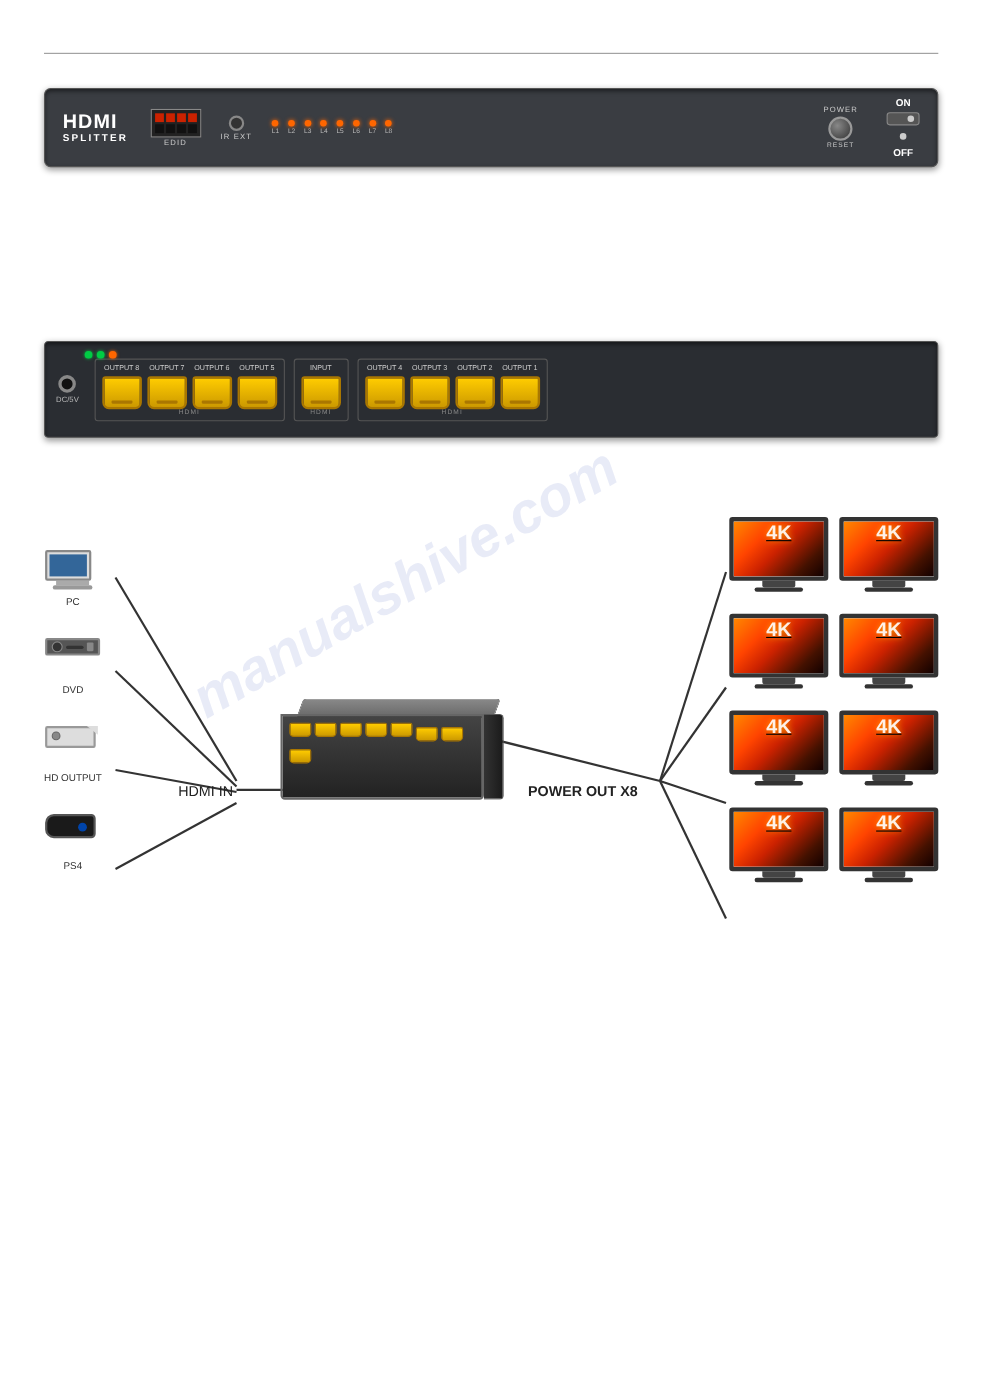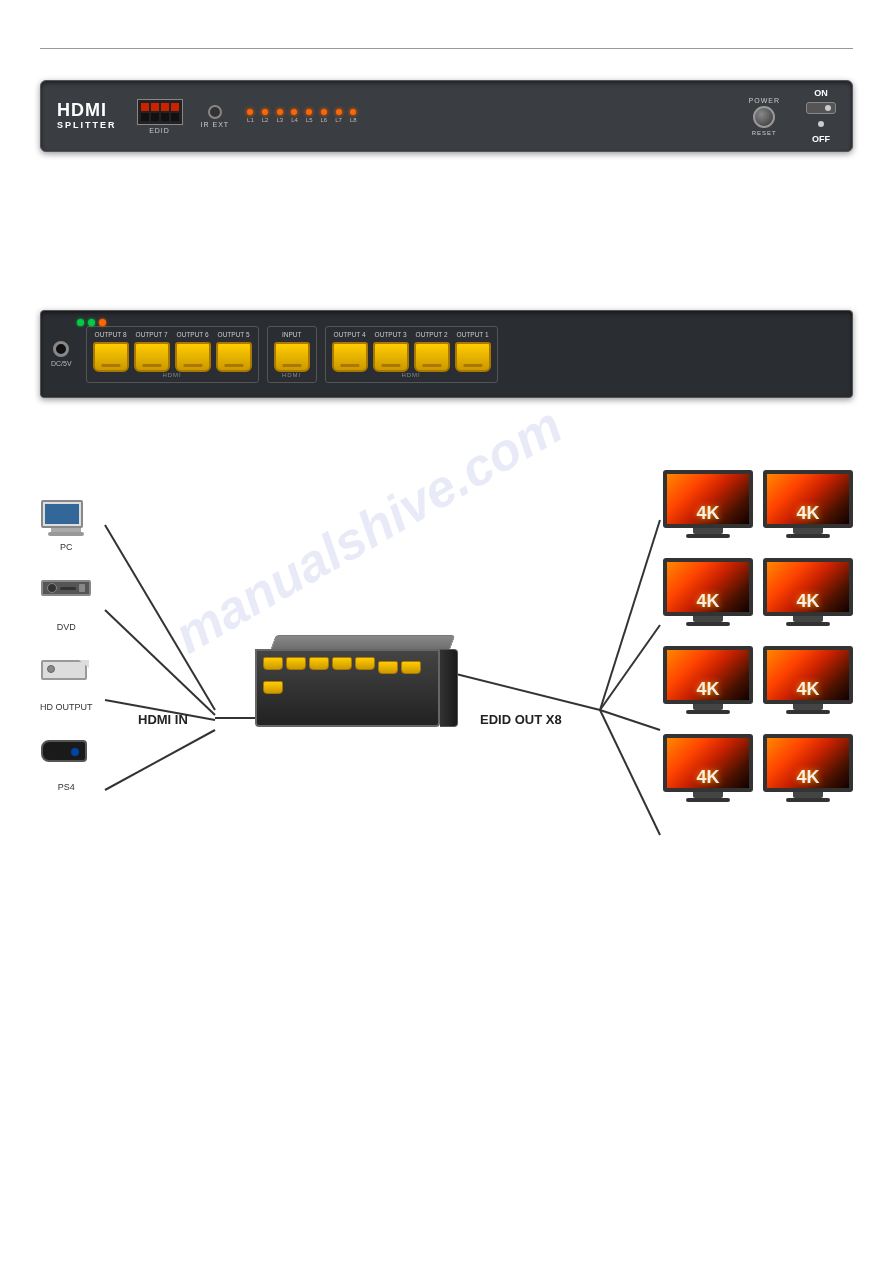--- a/index.html
+++ b/index.html
@@ -347,22 +347,23 @@
       border-radius: 3px;
       position: relative;
       overflow: hidden;
     }
 
     .tv-screen-content {
       width: 100%;
       height: 100%;
       background: linear-gradient(135deg, #ff8800 0%, #ff4400 30%, #cc2200 50%, #441100 80%, #110000 100%);
       display: flex;
-      align-items: flex-end;
+      align-items: flex-start;
       justify-content: center;
+      text-decoration: underline;
     }
 
     .tv-4k-badge {
       font-size: 18px;
       font-weight: 900;
       color: rgba(255,255,255,0.9);
       text-shadow: 0 0 6px rgba(255,200,0,0.8);
     }
 
     .tv-stand {
@@ -634,21 +635,21 @@
       <div class="device-icon">
         <div style="width:46px;height:22px;background:#1a1a1a;border:2px solid #555;border-radius:8px 4px 4px 8px;position:relative;">
           <div style="position:absolute;top:6px;right:6px;width:8px;height:8px;background:#0044aa;border-radius:50%;"></div>
         </div>
       </div>
       <span class="device-label">PS4</span>
     </div>
 
   </div>
 
-  <div style="position:absolute;left:98px;top:242px;font-size:13px;font-weight:bold;color:#222;">HDMI IN</div>
+  <div style="position:absolute;left:122px;top:242px;font-size:13px;font-weight:normal;color:#222;">HDMI IN</div>
 
   <div style="position:absolute;left:215px;top:165px;width:200px;height:110px;">
 
     <div style="position:absolute;top:0;left:14px;width:180px;height:18px;background:linear-gradient(to bottom,#888,#666);border-radius:4px 4px 0 0;border:1px solid #777;border-bottom:none;transform:skewX(-20deg);transform-origin:bottom left;"></div>
 
     <div style="position:absolute;top:14px;left:0;width:185px;height:78px;background:linear-gradient(to bottom,#444,#222);border-radius:0 0 4px 4px;border:2px solid #666;display:flex;align-items:flex-start;padding:6px;">
       <div style="display:flex;gap:3px;flex-wrap:wrap;width:100%;">
         <div style="width:20px;height:13px;background:linear-gradient(to bottom,#ffcc00,#cc9900);border-radius:2px 2px 4px 4px;border:1px solid #aa7700;"></div>
         <div style="width:20px;height:13px;background:linear-gradient(to bottom,#ffcc00,#cc9900);border-radius:2px 2px 4px 4px;border:1px solid #aa7700;"></div>
         <div style="width:20px;height:13px;background:linear-gradient(to bottom,#ffcc00,#cc9900);border-radius:2px 2px 4px 4px;border:1px solid #aa7700;"></div>
@@ -656,21 +657,21 @@
         <div style="width:20px;height:13px;background:linear-gradient(to bottom,#ffcc00,#cc9900);border-radius:2px 2px 4px 4px;border:1px solid #aa7700;"></div>
         <div style="width:20px;height:13px;background:linear-gradient(to bottom,#ffcc00,#cc9900);border-radius:2px 2px 4px 4px;border:1px solid #aa7700;margin-top:4px;"></div>
         <div style="width:20px;height:13px;background:linear-gradient(to bottom,#ffcc00,#cc9900);border-radius:2px 2px 4px 4px;border:1px solid #aa7700;margin-top:4px;"></div>
         <div style="width:20px;height:13px;background:linear-gradient(to bottom,#ffcc00,#cc9900);border-radius:2px 2px 4px 4px;border:1px solid #aa7700;margin-top:4px;"></div>
       </div>
     </div>
 
     <div style="position:absolute;top:14px;left:185px;width:18px;height:78px;background:linear-gradient(to right,#333,#1a1a1a);border-radius:0 4px 4px 0;border:1px solid #555;border-left:none;"></div>
   </div>
 
-  <div style="position:absolute;left:440px;top:242px;font-size:13px;font-weight:bold;color:#222;">EDID OUT X8</div>
+  <div style="position:absolute;left:440px;top:242px;font-size:13px;font-weight:bold;color:#222;">POWER OUT X8</div>
 
   <div style="position:absolute;right:0;top:0;display:grid;grid-template-columns:1fr 1fr;gap:20px 10px;">
 
     <div class="tv-item">
       <div class="tv-screen">
         <div class="tv-screen-content">
           <span class="tv-4k-badge">4K</span>
         </div>
       </div>
       <div class="tv-stand"></div>

